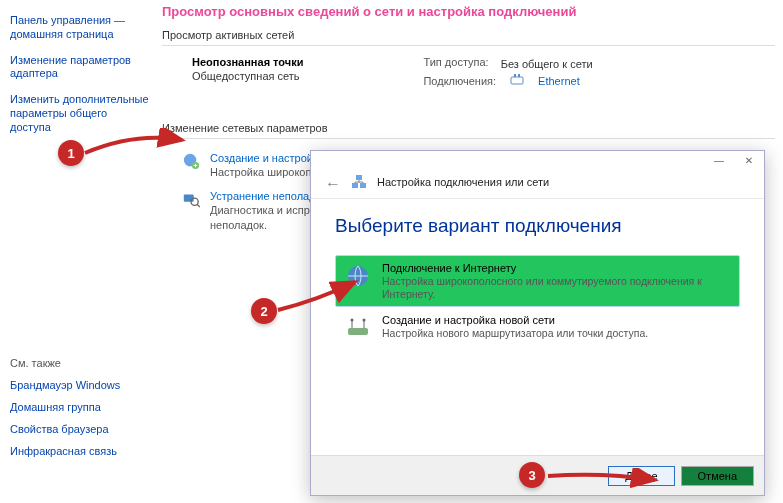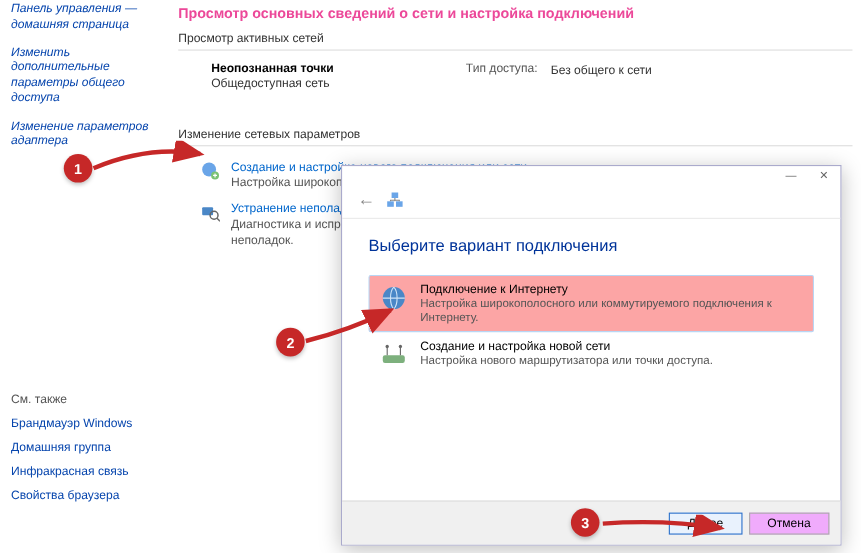--- a/index.html
+++ b/index.html
@@ -10,23 +10,22 @@
     width: 783px;
     height: 503px;
     position: relative;
     overflow: hidden;
     color: #000;
   }
   
   .sidebar {
     position: absolute;
     left: 10px;
-    top: 2px;
+    top: 14px;
     width: 140px;
-    font-style: italic;
   }
   .sidebar .link {
     color: #0645ad;
     font-size: 11px;
     line-height: 1.25;
     margin-bottom: 12px;
     cursor: pointer;
   }
   .see-also {
     position: absolute;
@@ -129,34 +128,34 @@
     width: 30px; height: 20px;
     font-size: 10px;
     color: #666;
     text-align: center;
     line-height: 20px;
     cursor: pointer;
   }
   .wiz-body { padding: 16px 24px 0 24px; }
   .wiz-h {
     color: #003399;
-    font-size: 15px;
+    font-size: 19px;
     font-weight: 400;
     margin-bottom: 18px;
   }
   .opt {
     display: flex;
     gap: 10px;
     padding: 6px 8px;
     align-items: flex-start;
     border: 1px solid transparent;
     border-radius: 2px;
   }
   .opt.sel {
-    background: #fca5a5;
+    background: #22c55e;
     border-color: #b8d6f4;
   }
   .opt .oico {
     width: 28px; height: 28px; flex: 0 0 28px;
     display: flex; align-items: center; justify-content: center;
   }
   .opt .ot { font-size: 11px; color: #000; }
   .opt .od { font-size: 10.5px; color: #555; margin-top: 1px; line-height: 1.2; }
   .wiz-btns {
     position: absolute;
@@ -166,21 +165,21 @@
     border-top: 1px solid #ddd;
     display: flex;
     justify-content: flex-end;
     align-items: center;
     padding-right: 10px;
     gap: 6px;
   }
   .wiz-btns button {
     font-size: 11px;
     padding: 3px 16px;
-    background: #f0abfc;
+    background: #15803d;
     border: 1px solid #aaa;
     cursor: pointer;
   }
   .wiz-btns button.primary {
     border-color: #2a6fc9;
     background: #e9f2fd;
   }
 
   
   .badge {
@@ -196,47 +195,58 @@
     justify-content: center;
     box-shadow: 0 2px 4px rgba(0,0,0,.25);
   }
   svg.arrow { position: absolute; pointer-events: none; }
 </style>
 </head>
 <body>
 
 <div class="sidebar">
   <div class="link">Панель управления — домашняя страница</div>
+  <div class="link">Изменение параметров адаптера</div>
   <div class="link">Изменить дополнительные параметры общего доступа</div>
-  <div class="link">Изменение параметров адаптера</div>
 </div>
 
 <div class="see-also">
   <div class="hdr">См. также</div>
   <div class="link">Брандмауэр Windows</div>
   <div class="link">Домашняя группа</div>
+  <div class="link">Свойства браузера</div>
   <div class="link">Инфракрасная связь</div>
-  <div class="link">Свойства браузера</div>
 </div>
 
 <div class="main">
   <h1>Просмотр основных сведений о сети и настройка подключений</h1>
 
   <div class="section-title">Просмотр активных сетей</div>
   <hr class="divider">
 
   <div class="net-row">
     <div class="col">
       <div class="b">Неопознанная точки</div>
       <div class="s">Общедоступная сеть</div>
     </div>
     <div class="col">
       <div style="display:flex;gap:12px;">
         <span class="lbl">Тип доступа:</span>
         <span class="s">Без общего к сети</span>
+      </div>
+      <div style="display:flex;gap:14px;margin-top:4px;align-items:center;">
+        <span class="lbl">Подключения:</span>
+        <span style="display:inline-block;">
+          <svg width="14" height="12" viewBox="0 0 14 12">
+              <rect x="1" y="3" width="12" height="7" rx="1" fill="none" stroke="#5a8fc7" stroke-width="1"></rect>
+              <rect x="4" y="0" width="2" height="3" fill="#5a8fc7"></rect>
+              <rect x="8" y="0" width="2" height="3" fill="#5a8fc7"></rect>
+            </svg>
+        </span>
+        <span class="val">Ethernet</span>
       </div>
     </div>
   </div>
 
   <div class="params">
     <div class="section-title">Изменение сетевых параметров</div>
     <hr class="divider">
 
     <div class="task">
       <span class="ico">
@@ -277,20 +287,21 @@
   <div class="wiz-top">
     <span class="wiz-back">←</span>
     <span class="wiz-ico">
       <svg width="16" height="16" viewBox="0 0 16 16">
           <rect x="1" y="9" width="6" height="5" fill="#6aa5e8"></rect>
           <rect x="9" y="9" width="6" height="5" fill="#6aa5e8"></rect>
           <rect x="5" y="1" width="6" height="5" fill="#6aa5e8"></rect>
           <path d="M8 6v3M4 9V8h8v1" stroke="#888" fill="none"></path>
         </svg>
     </span>
+    <span class="wiz-title">Настройка подключения или сети</span>
   </div>
   <div class="wiz-body">
     <div class="wiz-h">Выберите вариант подключения</div>
 
     <div class="opt sel">
       <span class="oico">
         <svg width="28" height="28" viewBox="0 0 28 28">
             <circle cx="14" cy="14" r="10" fill="#4a87c7"></circle>
             <path d="M4 14h20M14 4c4 4 4 16 0 20M14 4c-4 4-4 16 0 20" stroke="#cfe3f7" fill="none"></path>
           </svg>

